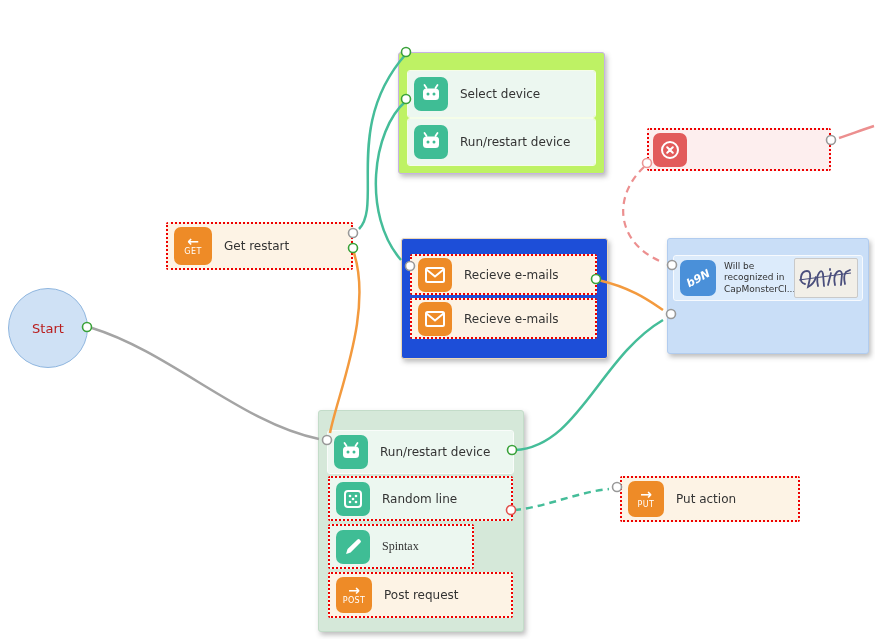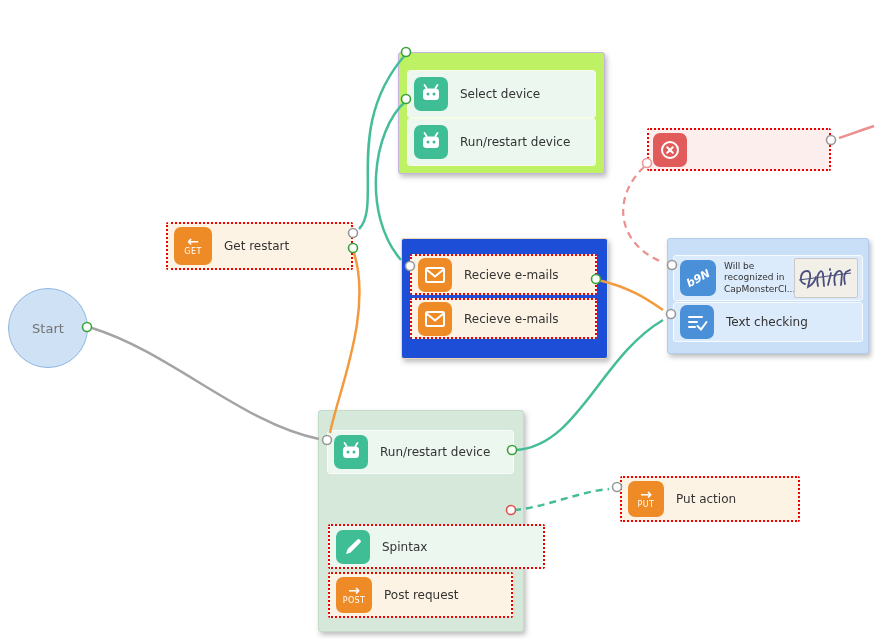--- a/index.html
+++ b/index.html
@@ -39,21 +39,21 @@
   .m-name{color:#fff;font-size:8px;font-weight:normal;letter-spacing:.4px;line-height:10px;text-align:right;}
 
   
   .note{position:absolute;left:168px;top:69px;width:148px;height:66px;background:#e5cf0b;
         box-shadow:2px 3px 4px rgba(0,0,0,.35);display:flex;align-items:center;justify-content:center;}
   .note-text{font-size:11px;color:#4d4d33;text-align:center;line-height:1.4;padding:0 10px;}
 
   
   .start{position:absolute;left:8px;top:288px;width:78px;height:78px;border-radius:50%;
          background:#cfe1f5;border:1px solid #8fb6df;display:flex;align-items:center;justify-content:center;}
-  .start-label{font-size:13px;color:#737373;}
+  .start-label{font-size:13px;color:#b91c1c;}
 
   
   .small-label{font-size:9px;color:#333;line-height:1.25;width:66px;margin-left:8px;}
   .captcha{width:62px;height:38px;background:#f2efe8;border:1px solid #c9c9c9;margin-left:4px;border-radius:2px;}
 
   .wires{position:absolute;left:0;top:0;pointer-events:none;}
   .wires path{fill:none;}
   .wires circle{pointer-events:auto;}
 </style>
 </head>
@@ -141,44 +141,50 @@
               <path d="M10 25 q-5 -1 -4 -7 q1 -6 6 -6 q4 0 3 7 l-2 9 q6 -3 8 -10"></path>
               <path d="M23 27 q-2 -9 1 -13 q3 -4 4 1 l1 12"></path>
               <path d="M33 26 l3 -12 m-1 -4 l0 1"></path>
               <path d="M40 26 q-2 -9 2 -13 q4 -3 5 2 l-1 11"></path>
               <path d="M50 25 q-2 -8 1 -12 l4 -2"></path>
             </g>
             <path d="M4 21 l52 -7" stroke="#4a4e7c" stroke-width="1.1" fill="none"></path>
           </svg>
       </span>
     </div>
-    <div class="node bg-blueish" style="left:6px;top:64px;width:188px;height:38px;">
-      <span class="icon ic-blue sz34">
-        <svg width="24" height="24" viewBox="0 0 24 24" fill="none" stroke="#fff" stroke-width="2" stroke-linecap="round">
-            <path d="M4 7 h13 M4 12 h8 M4 17 h6"></path>
-            <path d="M12.5 16 l3.5 3.5 L21.5 12"></path>
-          </svg>
-      </span>
-      <span class="node-label">Text checking</span>
-    </div>
   </div>
 
   <div class="group g-green">
     <div class="node bg-greenish" style="left:9px;top:20px;width:185px;height:42px;">
       <span class="icon ic-green sz34">
         <svg width="24" height="24" viewBox="0 0 24 24">
             <path d="M7.5 6 L5.5 3 M16.5 6 L18.5 3" stroke="#fff" stroke-width="1.8" stroke-linecap="round"></path>
             <rect x="4" y="6.5" width="16" height="11.5" rx="3.5" fill="#fff"></rect>
             <circle cx="9" cy="12" r="1.5" fill="#3fbd95"></circle>
             <circle cx="15" cy="12" r="1.5" fill="#3fbd95"></circle>
           </svg>
       </span>
       <span class="node-label">Run/restart device</span>
     </div>
-    <div class="node bg-greenish red-dotted" style="left:9px;top:113px;width:217px;height:45px;">
+    <div class="node bg-greenish red-dotted" style="left:9px;top:65px;width:185px;height:45px;">
+      <span class="icon ic-green sz34">
+        <svg width="24" height="24" viewBox="0 0 24 24" fill="none" stroke="#fff" stroke-width="2">
+            <rect x="4" y="4" width="16" height="16" rx="3"></rect>
+            <g fill="#fff" stroke="none">
+              <circle cx="9" cy="9" r="1.3"></circle>
+              <circle cx="15" cy="9" r="1.3"></circle>
+              <circle cx="12" cy="12" r="1.3"></circle>
+              <circle cx="9" cy="15" r="1.3"></circle>
+              <circle cx="15" cy="15" r="1.3"></circle>
+            </g>
+          </svg>
+      </span>
+      <span class="node-label">Random line</span>
+    </div>
+    <div class="node bg-greenish red-dotted" style="left:9px;top:113px;width:146px;height:45px;font-family:Liberation Serif, serif;">
       <span class="icon ic-green sz34">
         <svg width="24" height="24" viewBox="0 0 24 24">
             <path d="M5 19 l1.6-5 L16.5 4.6 a1.5 1.5 0 0 1 2.1 0 l0.9 0.9 a1.5 1.5 0 0 1 0 2.1 L9.6 17.5 5 19z" fill="#fff"></path>
           </svg>
       </span>
       <span class="node-label">Spintax</span>
     </div>
     <div class="node bg-cream red-dotted" style="left:9px;top:161px;width:185px;height:46px;">
       <span class="icon ic-orange sz36">
         <span class="m-arrow">→</span>

